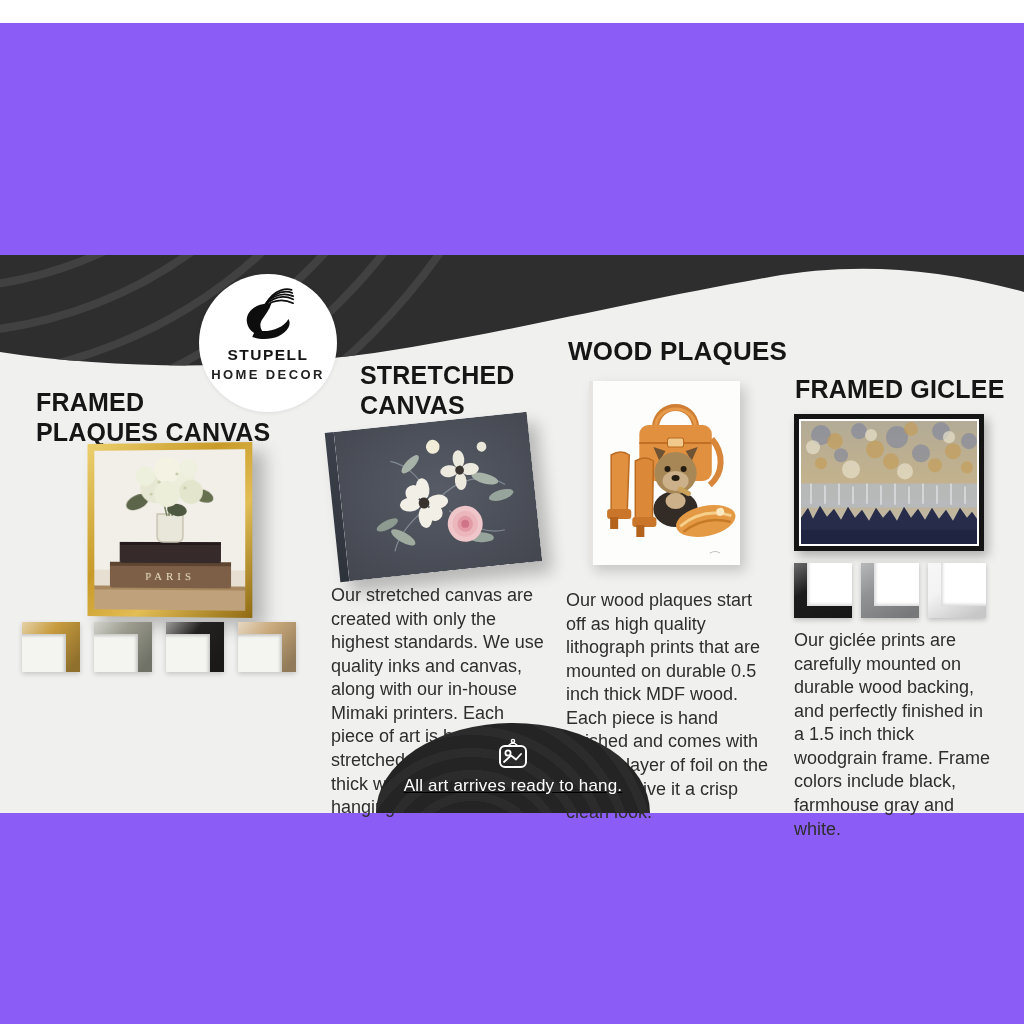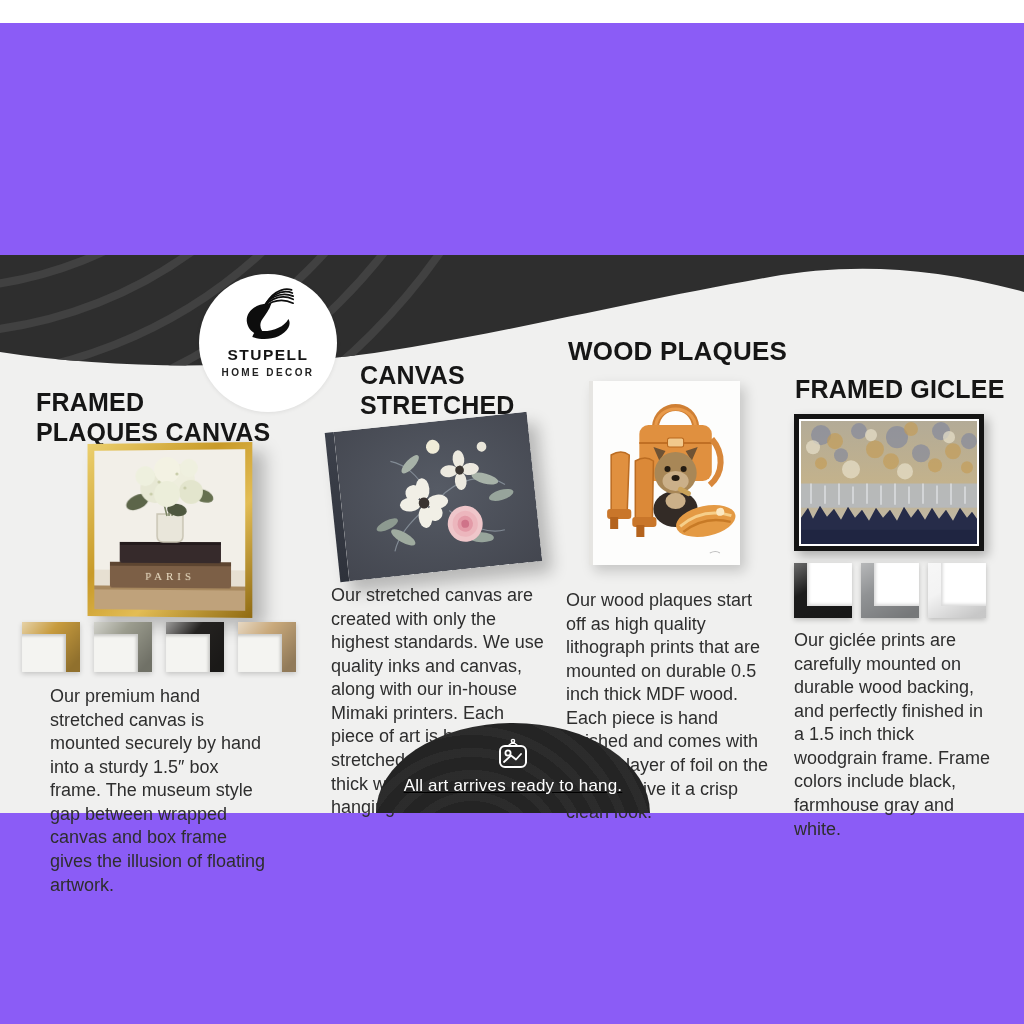--- a/index.html
+++ b/index.html
@@ -12,21 +12,21 @@
 
   
   .band-svg{left:0;top:0;width:1024px;height:380px;}
 
   
   .logo-circle{left:199px;top:251px;width:138px;height:138px;border-radius:50%;background:#ffffff;
                display:flex;flex-direction:column;align-items:center;z-index:6;
                box-shadow:0 1px 4px rgba(0,0,0,.08);}
   .logo-mark{margin-top:8px;width:64px;height:66px;}
   .logo-name{font-size:15.5px;font-weight:bold;letter-spacing:1.5px;color:#141414;margin-top:-2px;}
-  .logo-tagline{font-size:10px;letter-spacing:2.4px;color:#222;margin-top:3px;font-weight:bold;}
+  .logo-tagline{font-size:13px;letter-spacing:2.4px;color:#222;margin-top:3px;font-weight:bold;}
 
   
   .heading{font-weight:bold;color:#161616;font-size:25px;line-height:1.2;letter-spacing:.2px;}
   .body-text{font-size:18px;line-height:1.31;color:#2e2e2e;}
   .h-col1{left:36px;top:364px;}
   .h-col2{left:360px;top:337px;}
   .h-col3{left:568px;top:313px;font-size:26px;text-align:right;}
   .h-col4{left:795px;top:351px;}
   .p-col1{left:50px;top:662px;width:222px;}
   .p-col2{left:331px;top:561px;width:221px;}
@@ -171,25 +171,24 @@
         <div class="swatch-inner"></div>
       </div>
     <div class="swatch" style="background-color: rgb(36, 34, 32);">
         <div class="swatch-inner"></div>
       </div>
     <div class="swatch" style="background-color: rgb(201, 169, 123);">
         <div class="swatch-inner"></div>
       </div>
   </div>
 
-  <div class="abs body-text p-col1">Our premium hand stretched canvas is mounted securely by hand into a sturdy 1.5″ box frame. The museum style gap between wrapped canvas and box frame gives the illusion of floating artwork.</div>
 
   <div class="abs heading h-col2">
+    <div>STRETCHED</div>
     <div>CANVAS</div>
-    <div>STRETCHED</div>
   </div>
 
   <div class="abs stretch-wrap">
     <div class="stretch-side"></div>
     <div class="stretch-front">
       <svg viewBox="0 0 200 150" preserveAspectRatio="none">
         <defs>
           <radialGradient id="vign" cx="0.5" cy="0.45" r="0.75">
             <stop offset="0" stop-color="#565b65"></stop>
               <stop offset="1" stop-color="#43464f"></stop>

